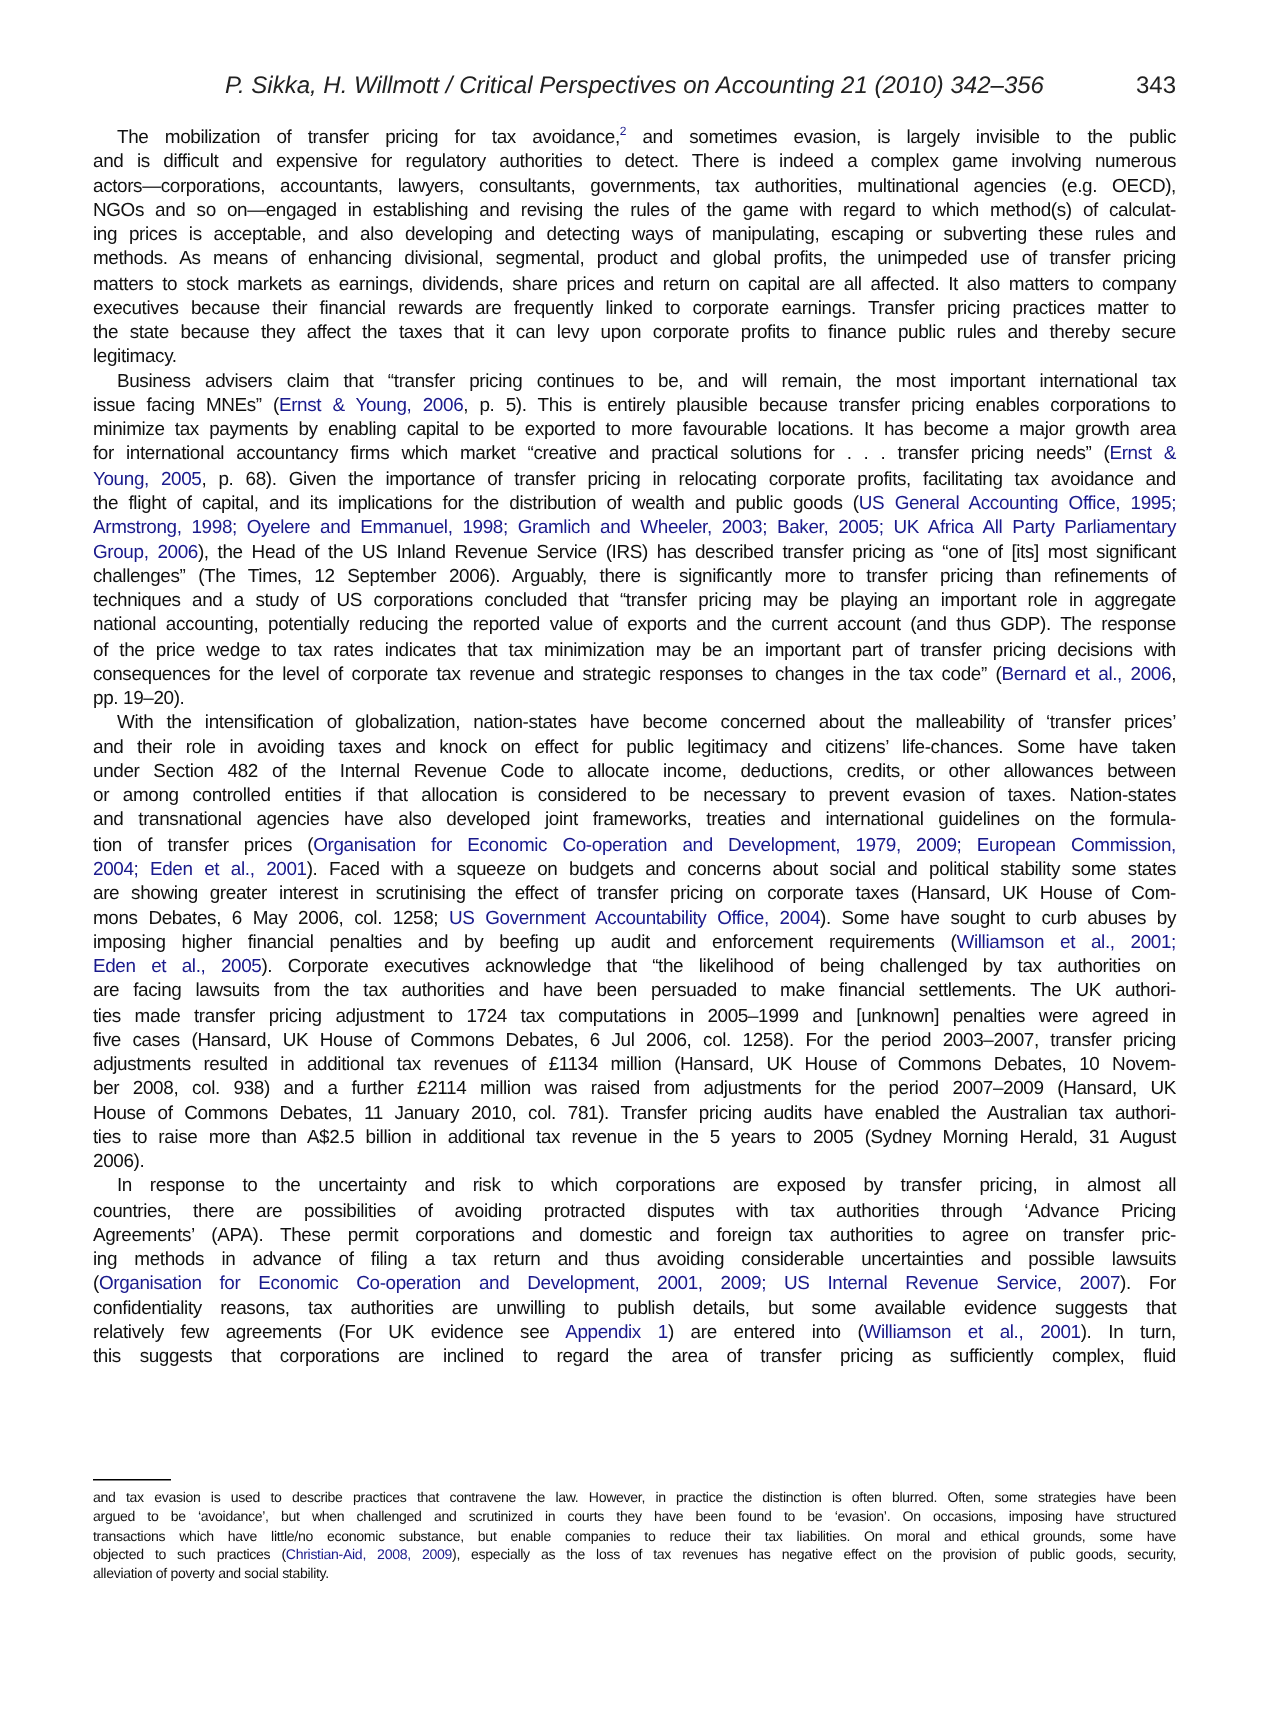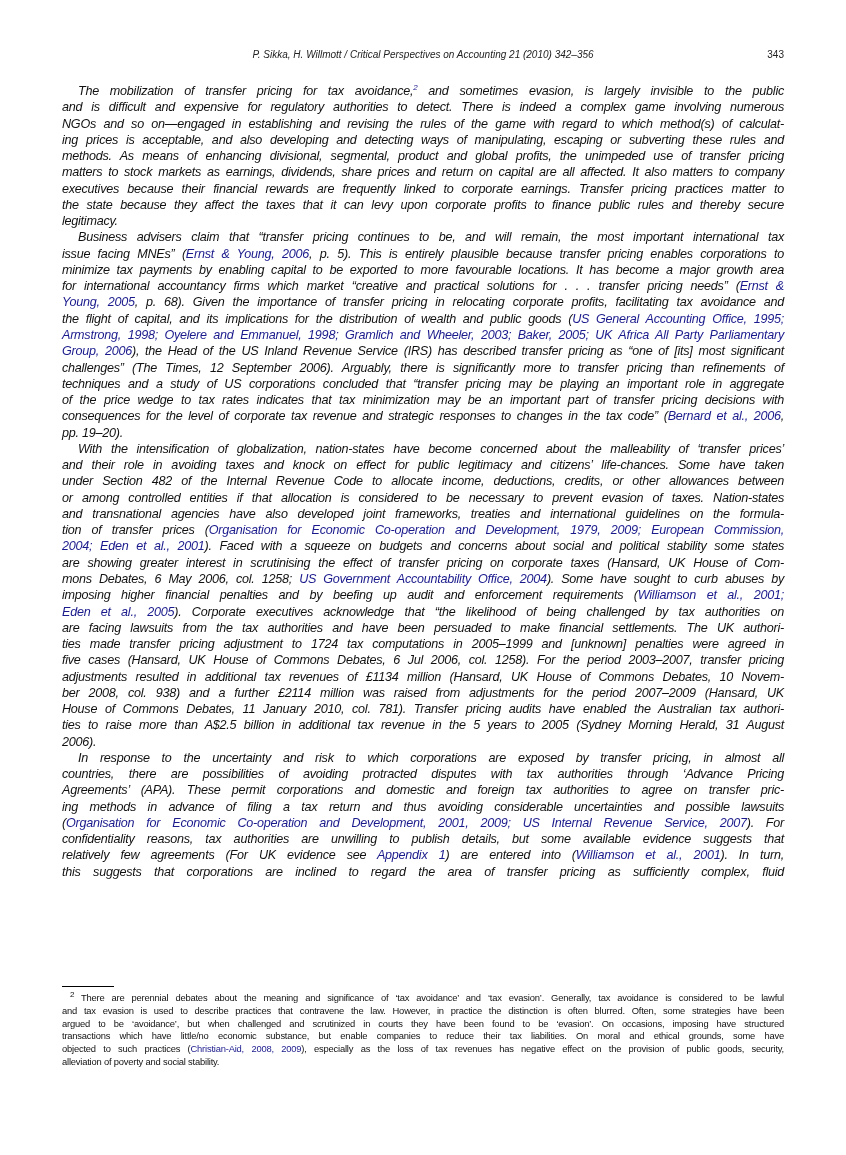--- a/index.html
+++ b/index.html
@@ -1,24 +1,24 @@
 <!DOCTYPE html>
 <html><head>
 <meta charset="utf-8">
 <style>
   html, body { margin:0; padding:0; background:#ffffff; }
   body { width:846px; height:1155px; position:relative; overflow:hidden; }
   .page { position:absolute; left:0; top:0; width:846px; height:1155px; }
   .header { position:absolute; top:49px; left:62px; width:722px; height:16px;
-    font-family:"Liberation Sans", sans-serif; font-size:10px; color:#222;text-decoration:underline; }
+    font-family:"Liberation Sans", sans-serif; font-size:16px; color:#222;text-decoration:underline; }
   .header .running { position:absolute; left:0; right:0; text-align:center; font-style:italic; }
   .header .pagenum { position:absolute; right:0; top:0; }
   .body { position:absolute; left:62px; top:83px; width:722px;
     font-family:"Liberation Sans", sans-serif; font-size:12.6px; line-height:16.28px;
-    color:#111; letter-spacing:-0.25px;font-style:italic; }
+    color:#111; letter-spacing:-0.25px; }
   .ln { display:block; text-align:justify; text-align-last:justify; white-space:nowrap; overflow:visible; height:16.28px; }
   .ln.last { text-align-last:left; }
   .ln.ind { padding-left:16px; }
   a, .cite { color:#1a1a8c; text-decoration:none; }
   sup { font-size:8px; line-height:0; vertical-align:super; }
   .fnrule { position:absolute; left:62px; top:986px; width:52px; height:1px; background:#000; }
   .footnote { position:absolute; left:62px; top:992px; width:722px;
     font-family:"Liberation Sans", sans-serif; font-size:9.4px; line-height:12.8px; color:#111; letter-spacing:-0.2px; }
   .footnote .ln { height:12.8px; }
   .footnote .ind { padding-left:8px; }
@@ -29,39 +29,41 @@
 <div class="page">
   <div class="header">
     <span class="running">P. Sikka, H. Willmott / Critical Perspectives on Accounting 21 (2010) 342–356</span>
     <span class="pagenum">343</span>
   </div>
 
   <div class="body" id="body">
       <div>
         <span class="ln ind"><span>The mobilization of transfer pricing for tax avoidance,</span><a href="#"><sup>2</sup></a><span> and sometimes evasion, is largely invisible to the public</span></span>
         <span class="ln"><span>and is difficult and expensive for regulatory authorities to detect. There is indeed a complex game involving numerous</span></span>
+        <span class="ln"><span>actors—corporations, accountants, lawyers, consultants, governments, tax authorities, multinational agencies (e.g. OECD),</span></span>
         <span class="ln"><span>NGOs and so on—engaged in establishing and revising the rules of the game with regard to which method(s) of calculat-</span></span>
         <span class="ln"><span>ing prices is acceptable, and also developing and detecting ways of manipulating, escaping or subverting these rules and</span></span>
         <span class="ln"><span>methods. As means of enhancing divisional, segmental, product and global profits, the unimpeded use of transfer pricing</span></span>
         <span class="ln"><span>matters to stock markets as earnings, dividends, share prices and return on capital are all affected. It also matters to company</span></span>
         <span class="ln"><span>executives because their financial rewards are frequently linked to corporate earnings. Transfer pricing practices matter to</span></span>
         <span class="ln"><span>the state because they affect the taxes that it can levy upon corporate profits to finance public rules and thereby secure</span></span>
         <span class="ln last"><span>legitimacy.</span></span>
       </div>
       <div>
         <span class="ln ind"><span>Business advisers claim that “transfer pricing continues to be, and will remain, the most important international tax</span></span>
         <span class="ln"><span>issue facing MNEs” (</span><a href="#">Ernst &amp; Young, 2006</a><span>, p. 5). This is entirely plausible because transfer pricing enables corporations to</span></span>
         <span class="ln"><span>minimize tax payments by enabling capital to be exported to more favourable locations. It has become a major growth area</span></span>
         <span class="ln"><span>for international accountancy firms which market “creative and practical solutions for . . . transfer pricing needs” (</span><a href="#">Ernst &amp;</a></span>
         <span class="ln"><a href="#">Young, 2005</a><span>, p. 68). Given the importance of transfer pricing in relocating corporate profits, facilitating tax avoidance and</span></span>
         <span class="ln"><span>the flight of capital, and its implications for the distribution of wealth and public goods (</span><a href="#">US General Accounting Office, 1995;</a></span>
         <span class="ln"><a href="#">Armstrong, 1998; Oyelere and Emmanuel, 1998; Gramlich and Wheeler, 2003; Baker, 2005; UK Africa All Party Parliamentary</a></span>
         <span class="ln"><a href="#">Group, 2006</a><span>), the Head of the US Inland Revenue Service (IRS) has described transfer pricing as “one of [its] most significant</span></span>
         <span class="ln"><span>challenges” (The Times, 12 September 2006). Arguably, there is significantly more to transfer pricing than refinements of</span></span>
         <span class="ln"><span>techniques and a study of US corporations concluded that “transfer pricing may be playing an important role in aggregate</span></span>
+        <span class="ln"><span>national accounting, potentially reducing the reported value of exports and the current account (and thus GDP). The response</span></span>
         <span class="ln"><span>of the price wedge to tax rates indicates that tax minimization may be an important part of transfer pricing decisions with</span></span>
         <span class="ln"><span>consequences for the level of corporate tax revenue and strategic responses to changes in the tax code” (</span><a href="#">Bernard et al., 2006</a><span>,</span></span>
         <span class="ln last"><span>pp. 19–20).</span></span>
       </div>
       <div>
         <span class="ln ind"><span>With the intensification of globalization, nation-states have become concerned about the malleability of ‘transfer prices’</span></span>
         <span class="ln"><span>and their role in avoiding taxes and knock on effect for public legitimacy and citizens’ life-chances. Some have taken</span></span>
         <span class="ln"><span>under Section 482 of the Internal Revenue Code to allocate income, deductions, credits, or other allowances between</span></span>
         <span class="ln"><span>or among controlled entities if that allocation is considered to be necessary to prevent evasion of taxes. Nation-states</span></span>
         <span class="ln"><span>and transnational agencies have also developed joint frameworks, treaties and international guidelines on the formula-</span></span>
@@ -87,20 +89,19 @@
         <span class="ln"><span>ing methods in advance of filing a tax return and thus avoiding considerable uncertainties and possible lawsuits</span></span>
         <span class="ln"><span>(</span><a href="#">Organisation for Economic Co-operation and Development, 2001, 2009; US Internal Revenue Service, 2007</a><span>). For</span></span>
         <span class="ln"><span>confidentiality reasons, tax authorities are unwilling to publish details, but some available evidence suggests that</span></span>
         <span class="ln"><span>relatively few agreements (For UK evidence see </span><a href="#">Appendix 1</a><span>) are entered into (</span><a href="#">Williamson et al., 2001</a><span>). In turn,</span></span>
         <span class="ln"><span>this suggests that corporations are inclined to regard the area of transfer pricing as sufficiently complex, fluid</span></span>
       </div>
     </div>
 
   <div class="fnrule"></div>
   <div class="footnote" id="footnote">
-      <span class="ln ind"><sup>2 </sup><span>There are perennial debates about the meaning and significance of ‘tax avoidance’ and ‘tax evasion’. Generally, tax avoidance is considered to be lawful</span></span>
       <span class="ln"><span>and tax evasion is used to describe practices that contravene the law. However, in practice the distinction is often blurred. Often, some strategies have been</span></span>
       <span class="ln"><span>argued to be ‘avoidance’, but when challenged and scrutinized in courts they have been found to be ‘evasion’. On occasions, imposing have structured</span></span>
       <span class="ln"><span>transactions which have little/no economic substance, but enable companies to reduce their tax liabilities. On moral and ethical grounds, some have</span></span>
       <span class="ln"><span>objected to such practices (</span><a href="#">Christian-Aid, 2008, 2009</a><span>), especially as the loss of tax revenues has negative effect on the provision of public goods, security,</span></span>
       <span class="ln last"><span>alleviation of poverty and social stability.</span></span>
     </div>
 </div>
 
 </body></html>

